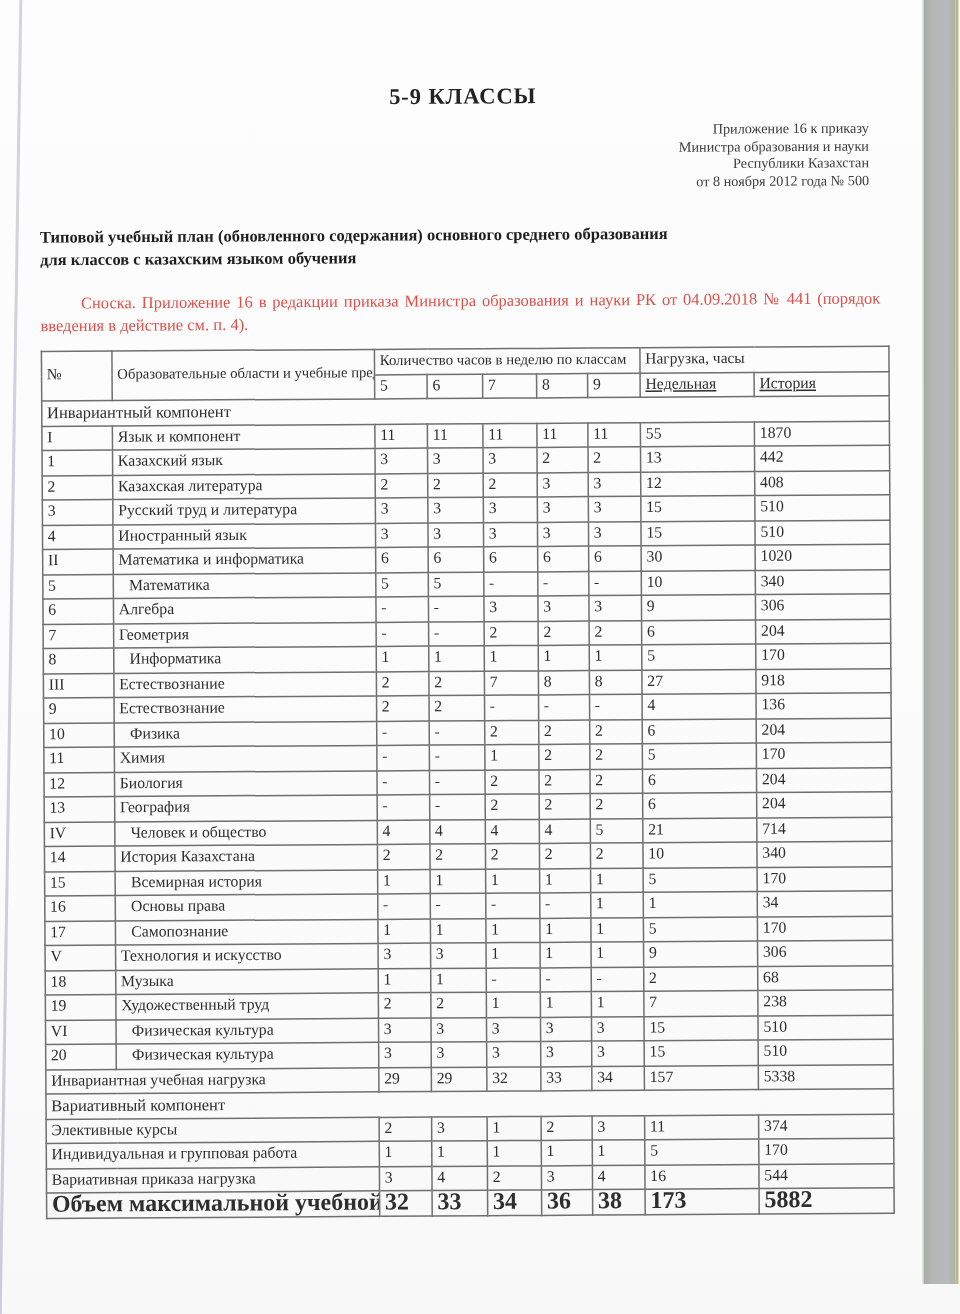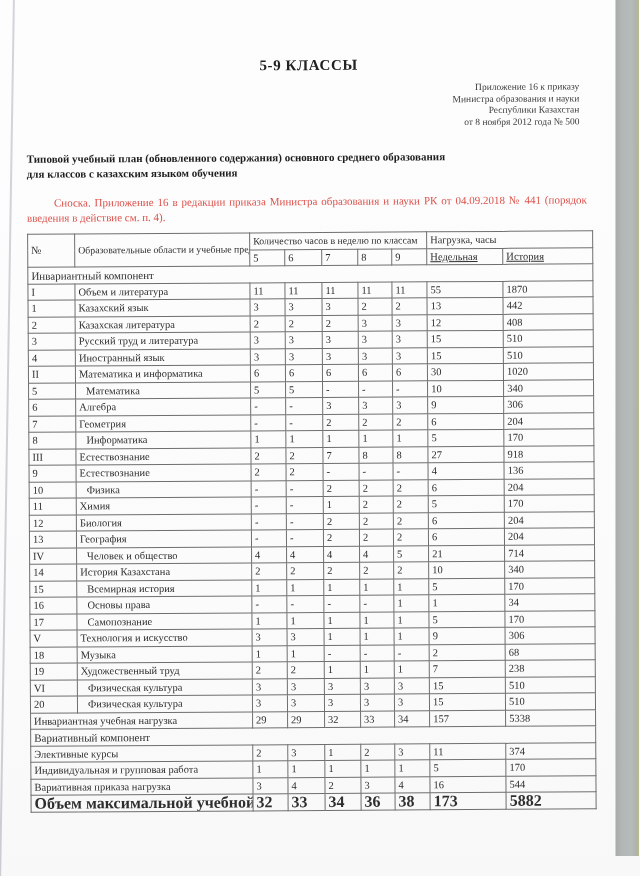--- a/index.html
+++ b/index.html
@@ -168,21 +168,21 @@
             <th class="th-weekly">Недельная</th>
             <th class="th-yearly">История</th>
           </tr>
         </thead>
         <tbody>
             <tr>
               <td class="section-cell" colspan="9">Инвариантный компонент</td>
             </tr>
             <tr>
               <td class="num-cell">I</td>
-              <td class="subject-cell">Объем и литература</td>
+              <td class="subject-cell">Язык и компонент</td>
               <td class="value-cell">11</td>
               <td class="value-cell">11</td>
               <td class="value-cell">11</td>
               <td class="value-cell">11</td>
               <td class="value-cell">11</td>
               <td class="value-cell">55</td>
               <td class="value-cell">1870</td>
             </tr>
             <tr>
               <td class="num-cell">1</td>

